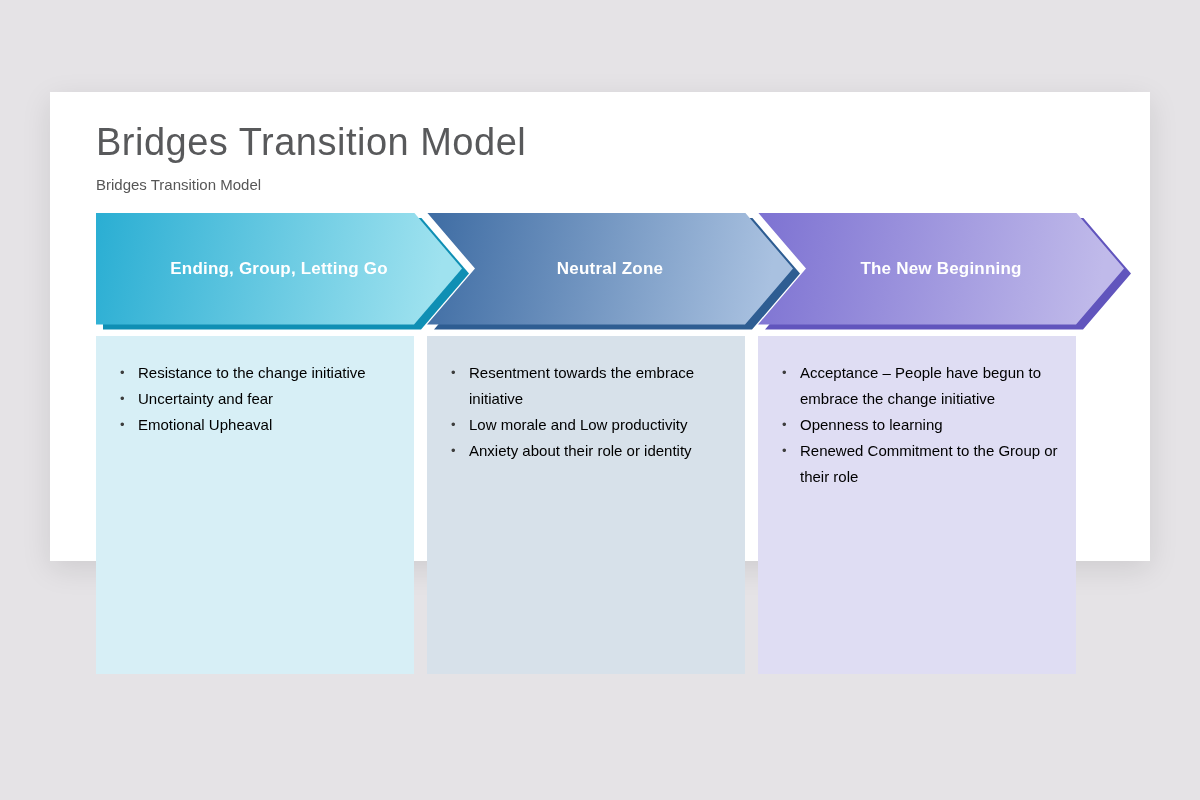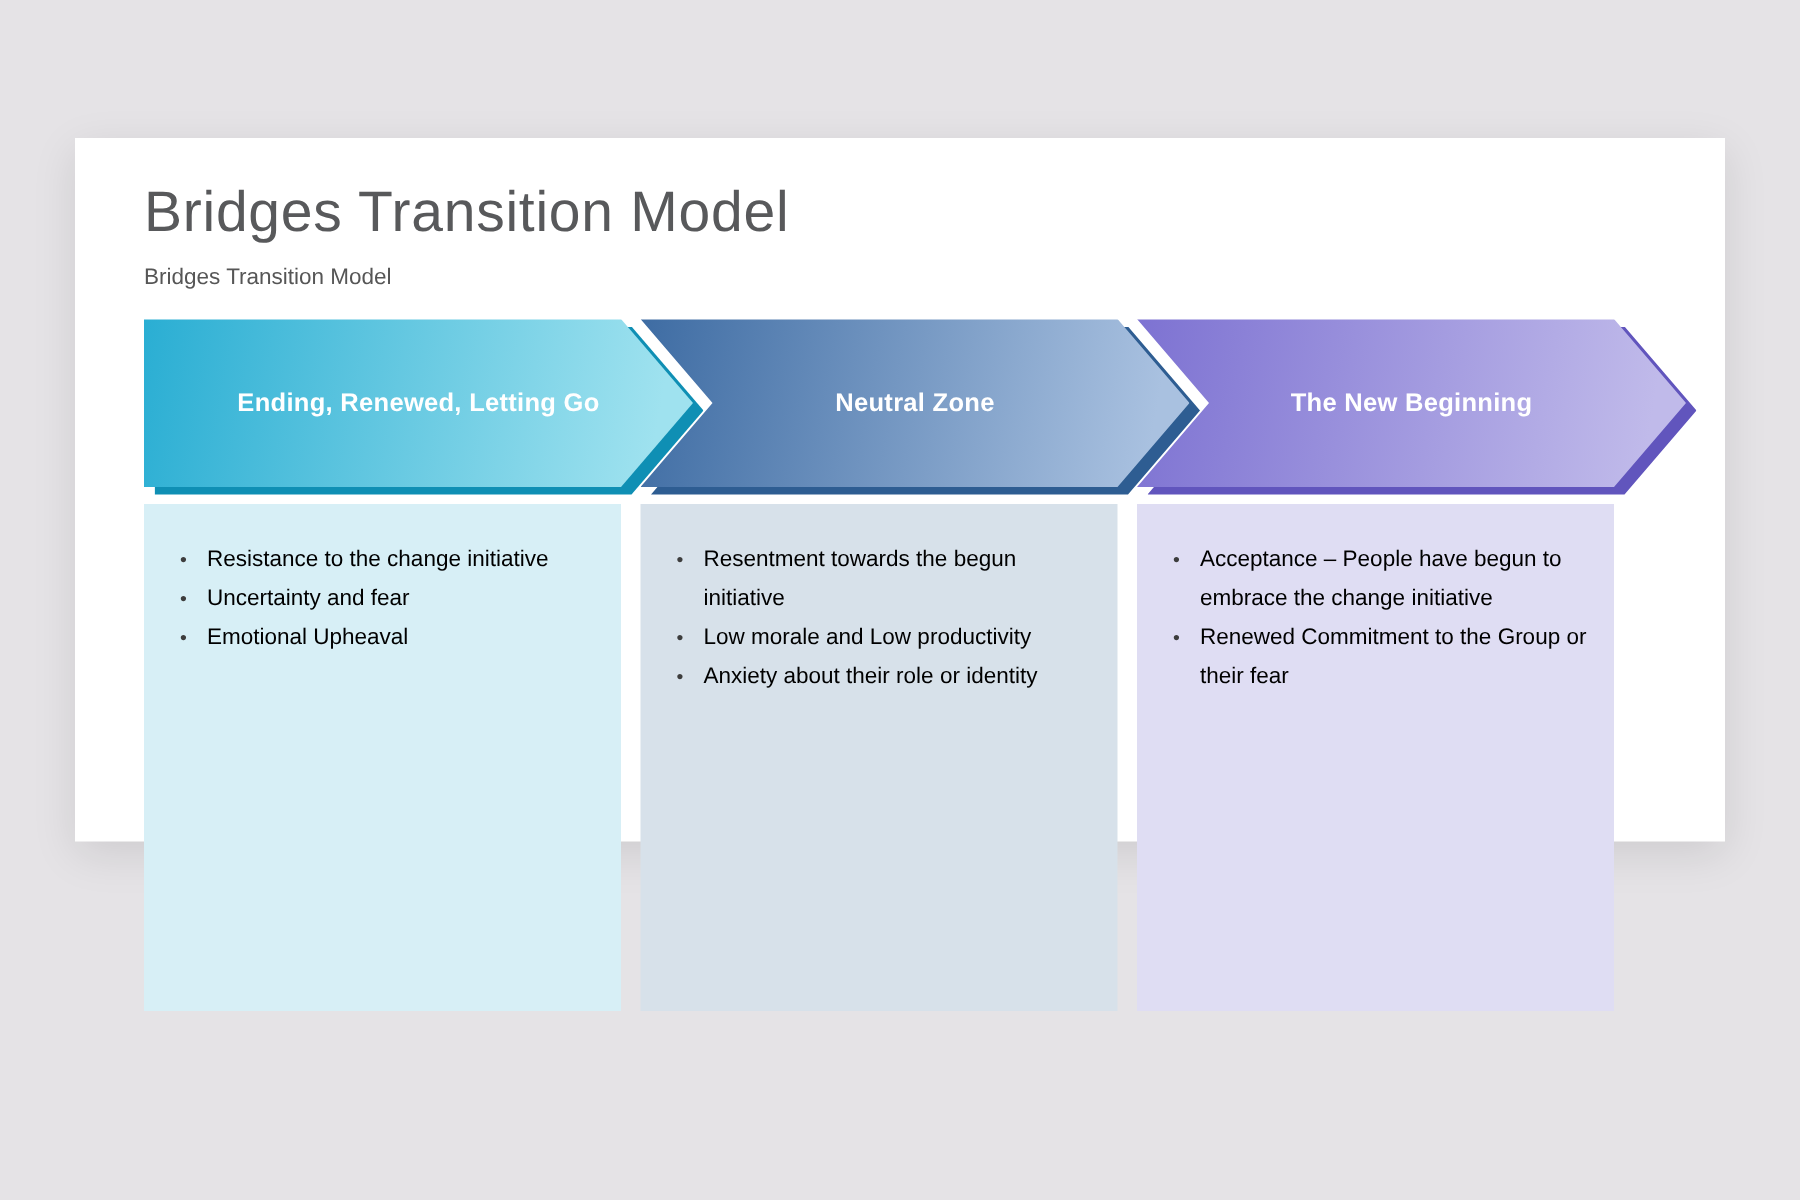--- a/index.html
+++ b/index.html
@@ -122,58 +122,59 @@
 
     <h1 class="page-title">Bridges Transition Model</h1>
     <p class="page-subtitle">Bridges Transition Model</p>
 
     <div class="columns">
 
       <div class="col" style="--front-start: #2aaed3; --front-end: #9fe2ef; --back: #0f8fb4; --panel: #d7eff6;">
         <div class="arrow">
           <div class="layer back"></div>
           <div class="layer front">
-            <span class="arrow-label">Ending, Renewed, Letting Go</span>
+            <span class="arrow-label">Ending, Group, Letting Go</span>
           </div>
         </div>
         <div class="panel">
           <ul class="bullets">
               <li>Resistance to the change initiative</li>
               <li>Uncertainty and fear</li>
               <li>Emotional Upheaval</li>
             </ul>
         </div>
       </div>
 
       <div class="col" style="--front-start: #3e6ca3; --front-end: #a9c1e0; --back: #2e5d92; --panel: #d7e1ea;">
         <div class="arrow">
           <div class="layer back"></div>
           <div class="layer front">
             <span class="arrow-label">Neutral Zone</span>
           </div>
         </div>
         <div class="panel">
           <ul class="bullets">
-              <li>Resentment towards the begun initiative</li>
+              <li>Resentment towards the embrace initiative</li>
               <li>Low morale and Low productivity</li>
               <li>Anxiety about their role or identity</li>
             </ul>
         </div>
       </div>
 
       <div class="col" style="--front-start: #7d72d2; --front-end: #c0baea; --back: #6155bd; --panel: #dfddf3;">
         <div class="arrow">
           <div class="layer back"></div>
           <div class="layer front">
             <span class="arrow-label">The New Beginning</span>
           </div>
         </div>
         <div class="panel">
           <ul class="bullets">
               <li>Acceptance – People have begun to embrace the change initiative</li>
-              <li>Renewed Commitment to the Group or their fear</li>
+              <li>Openness to learning</li>
+              <li>Renewed Commitment to the Group or their role</li>
             </ul>
         </div>
       </div>
 
     </div>
   </div>
 </div>
 
 </body></html>

